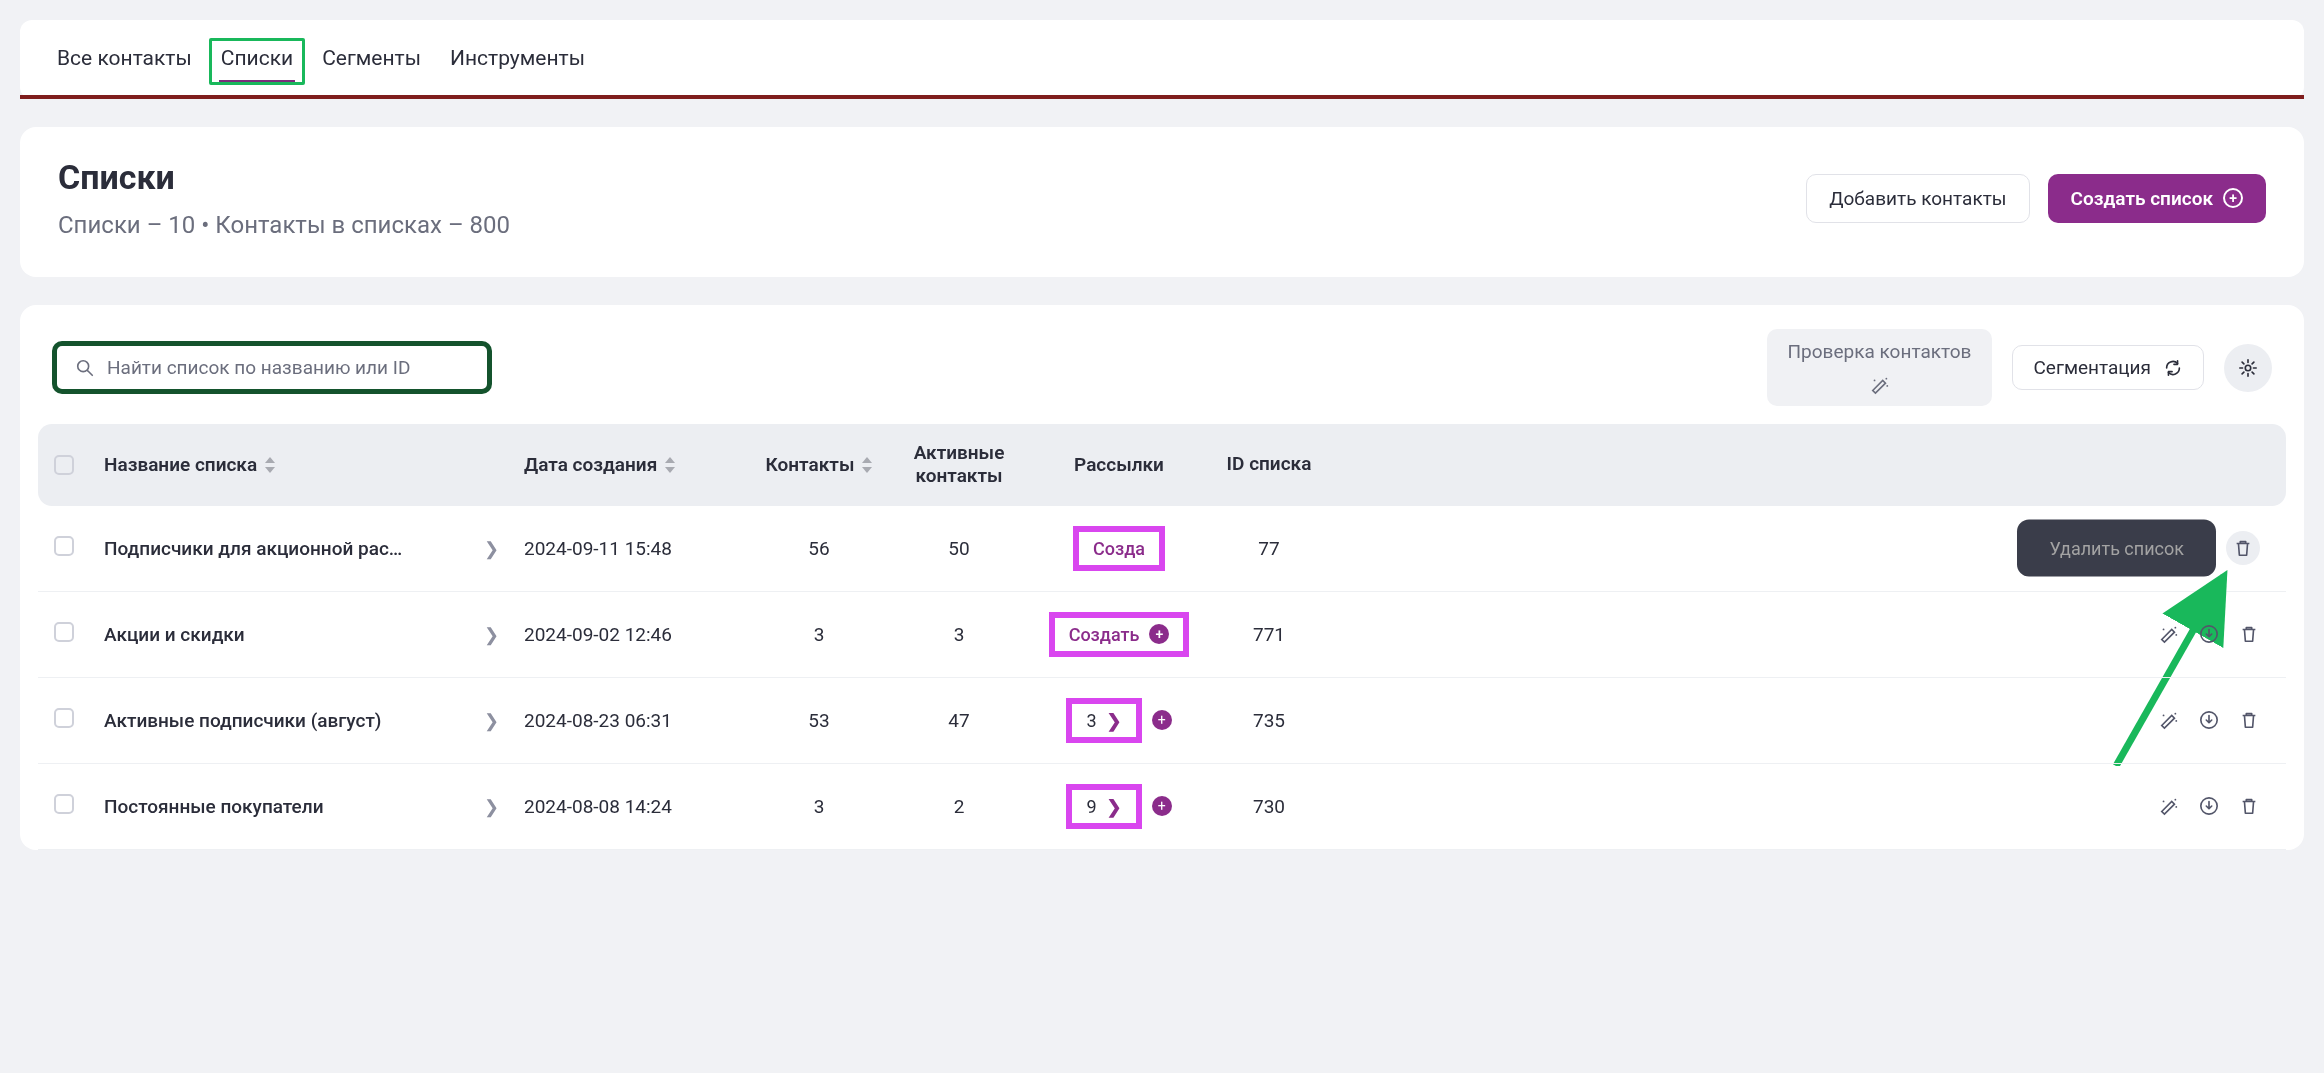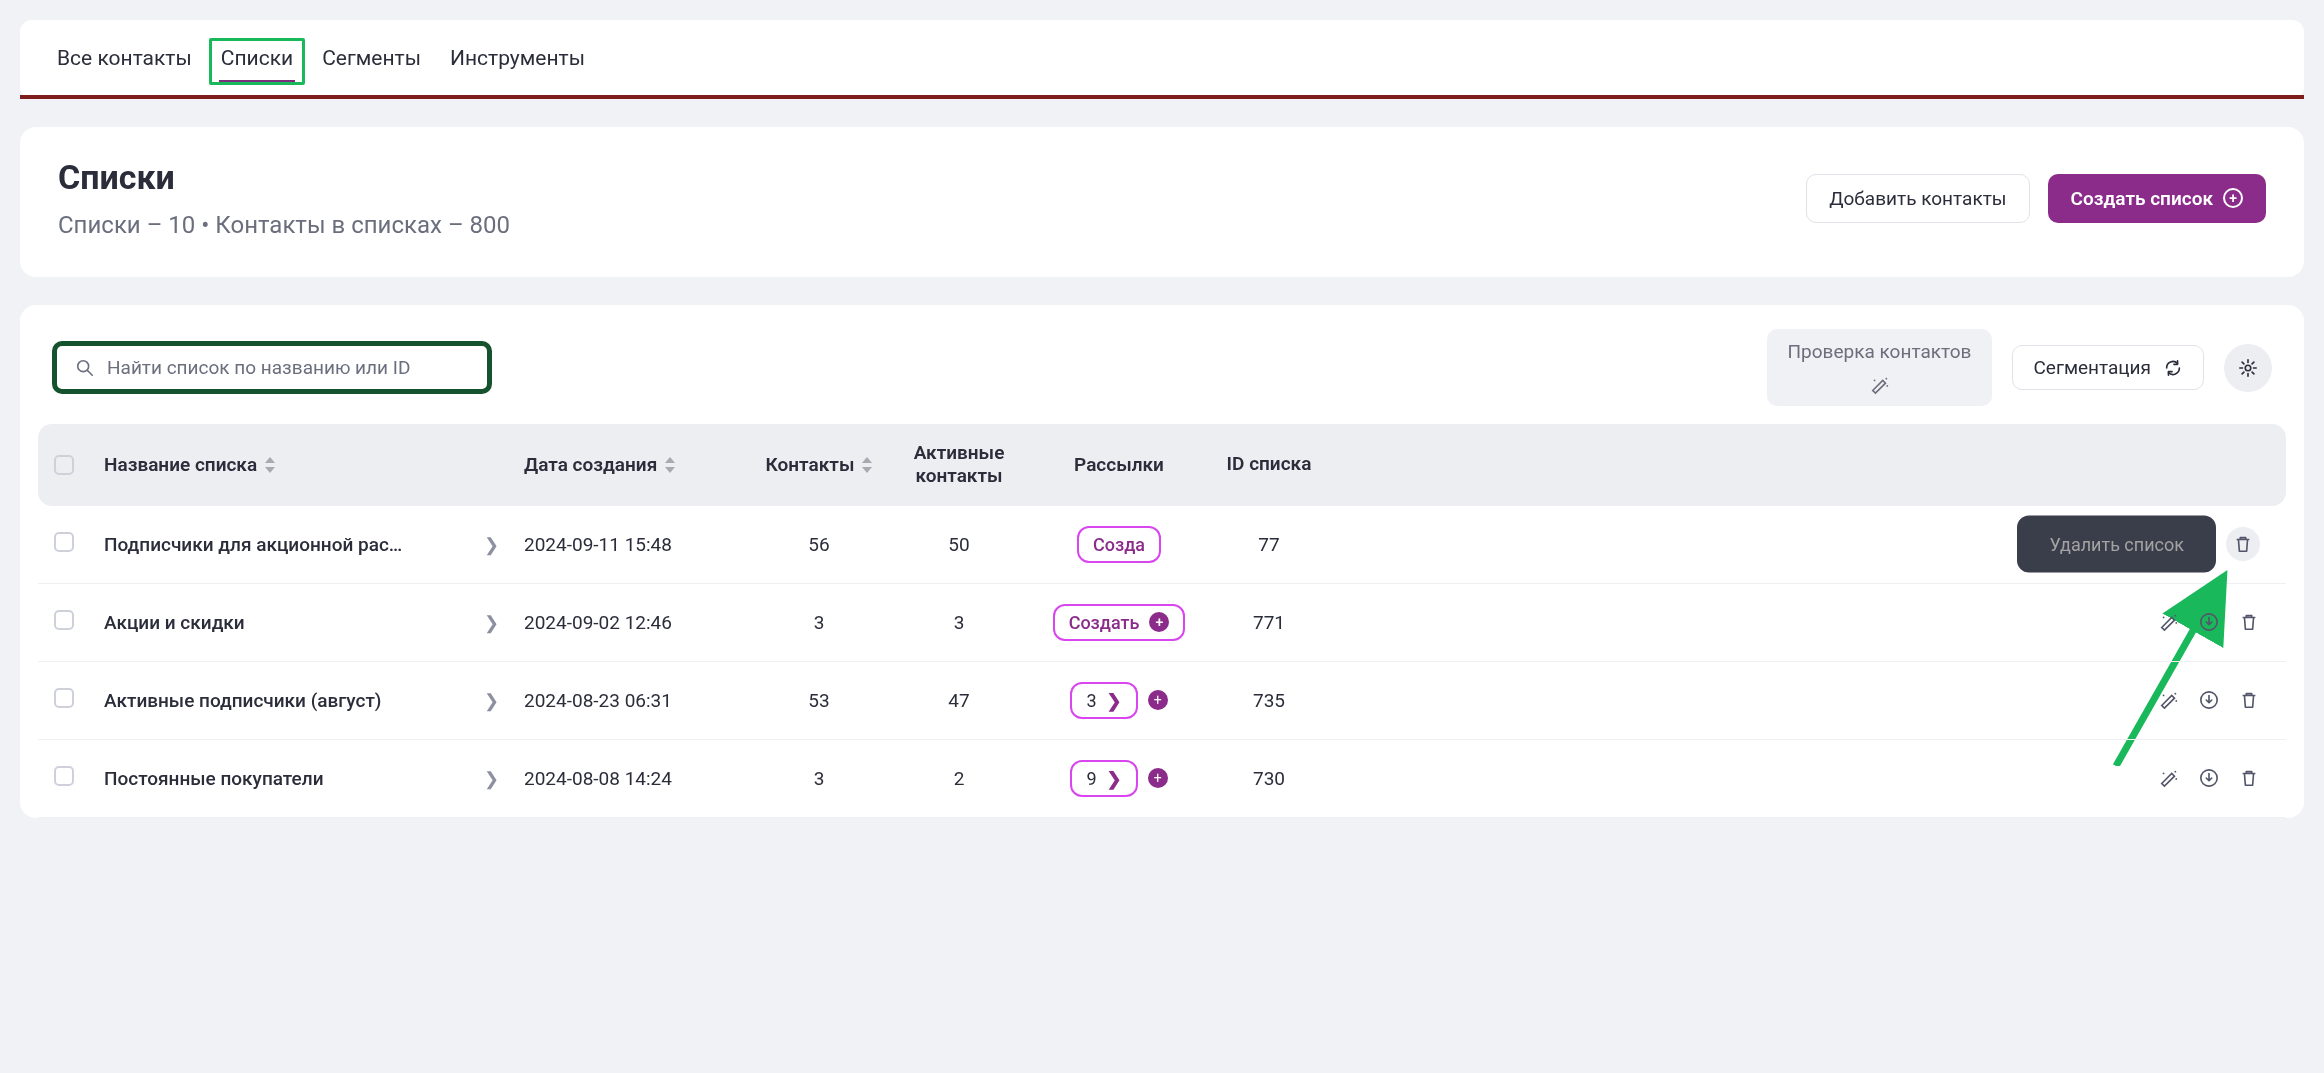--- a/index.html
+++ b/index.html
@@ -124,21 +124,21 @@
   }
   .t-row:first-of-type { border-top: none; }
   .chk {
     width: 20px; height: 20px; border: 2px solid #cfd1da; border-radius: 5px;
     display: inline-block;
   }
   .chev { color: #8d90a0; font-size: 18px; }
   .centered { text-align: center; }
   .mailings-cell { display: flex; align-items: center; gap: 10px; justify-content: center; }
   .pill {
-    border: 2px solid #d946ef; border-radius: 12px; padding: 6px 14px;
+    border: 6px solid #d946ef; border-radius: 0; padding: 6px 14px;
     display: inline-flex; align-items: center; gap: 10px; font-size: 18px;
   }
   .pill .p-plus, .plus-circ {
     width: 20px; height: 20px; border-radius: 50%;
     background: #8b2c8b; color: #fff; display: inline-flex;
     align-items: center; justify-content: center; font-size: 14px; line-height: 1;
   }
   .pill-create { color: #8b2c8b; font-weight: 500; }
   .pill-num { color: #2b2d3a; }
   .pill-num .chev-sm {

